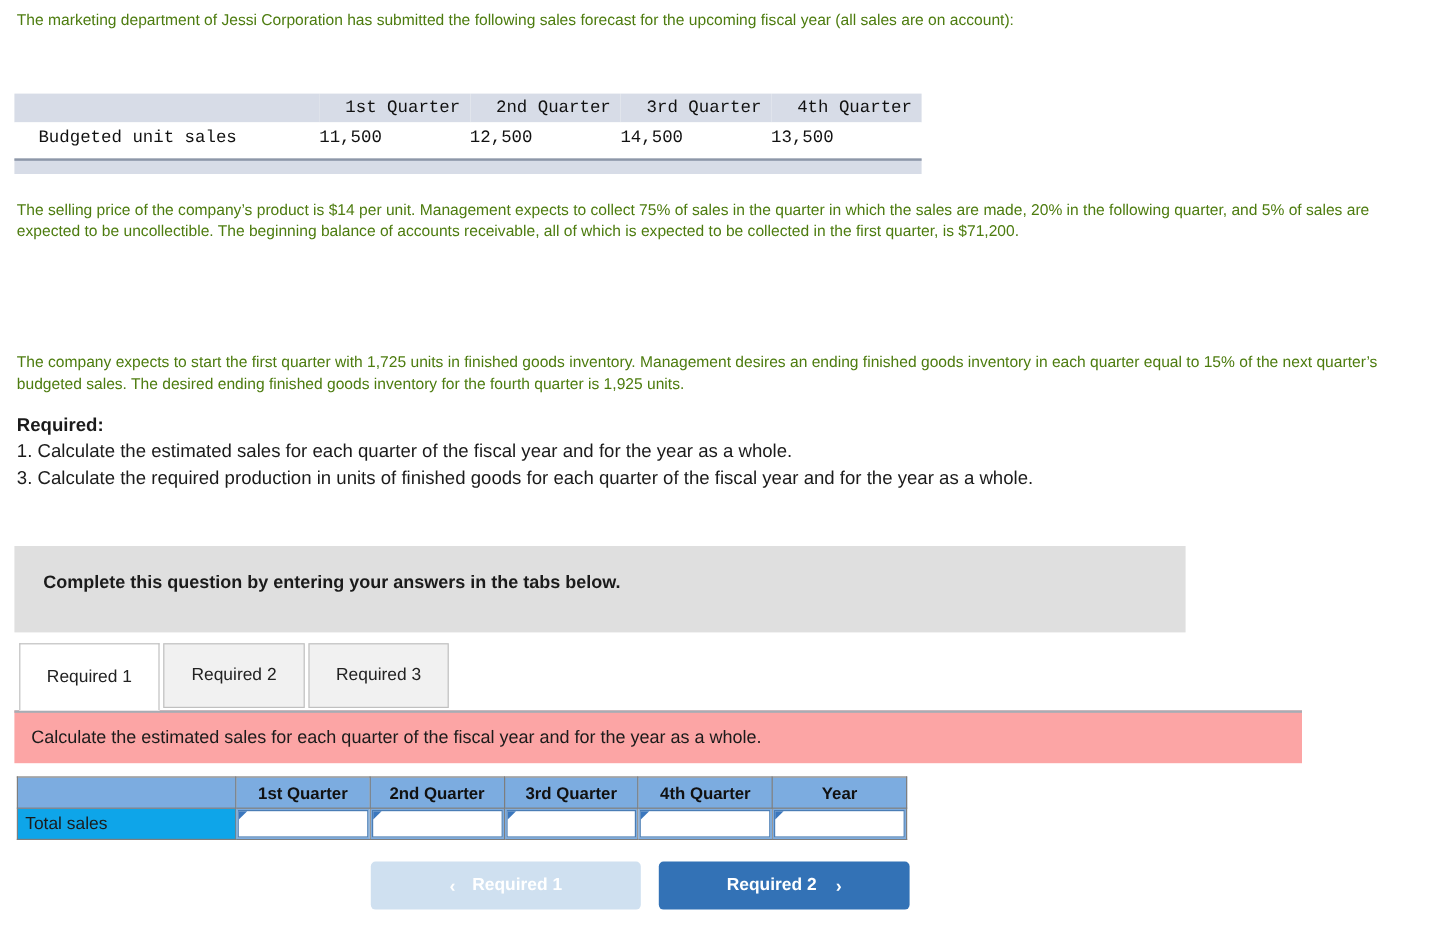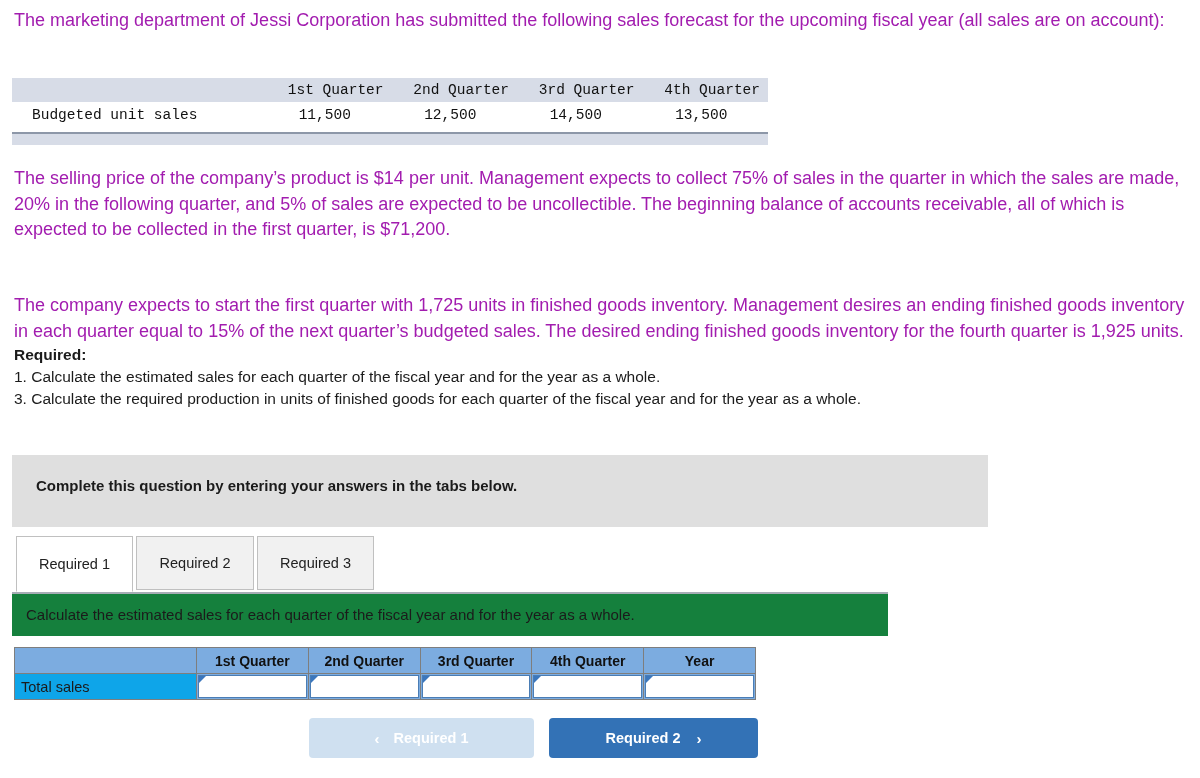--- a/index.html
+++ b/index.html
@@ -11,23 +11,23 @@
     width: 1200px;
     height: 778px;
     font-family: "Liberation Sans", sans-serif;
     color: #1b1b1b;
     overflow: hidden;
     position: relative;
   }
 
   
   .prose {
-    font-size: 18px;
+    font-size: 13px;
     line-height: 1.42;
-    color: #a21caf;
+    color: #4d7c0f;
   }
   #intro-paragraph {
     position: absolute;
     left: 14px;
     top: 8px;
     width: 1180px;
   }
 
   
   #budget-table {
@@ -50,21 +50,21 @@
     text-align: right;
     padding: 4px 8px 4px 0;
     white-space: nowrap;
   }
   #budget-table thead th.corner {
     width: 246px;
     text-align: left;
   }
   #budget-table tbody td {
     padding: 5px 8px 5px 0;
-    text-align: center;
+    text-align: left;
     white-space: nowrap;
     background: #ffffff;
   }
   #budget-table tbody td.rowlabel {
     text-align: left;
     padding-left: 20px;
   }
   #budget-foot {
     margin-top: 4px;
     height: 11px;
@@ -141,23 +141,23 @@
   }
   #tab-0 { left: 0px;   width: 117px; }
   #tab-1 { left: 120px; width: 118px; }
   #tab-2 { left: 241px; width: 117px; }
 
   
   #instruction-bar {
     position: absolute;
     left: 12px;
     top: 592px;
-    width: 876px;
+    width: 1073px;
     height: 44px;
-    background: #15803d;
+    background: #fca5a5;
     border-top: 2px solid #a6adb5;
     box-sizing: border-box;
   }
   #instruction-bar .inst-text {
     position: absolute;
     left: 14px;
     top: 12px;
     font-size: 15px;
     color: #1b1b1b;
     white-space: nowrap;

